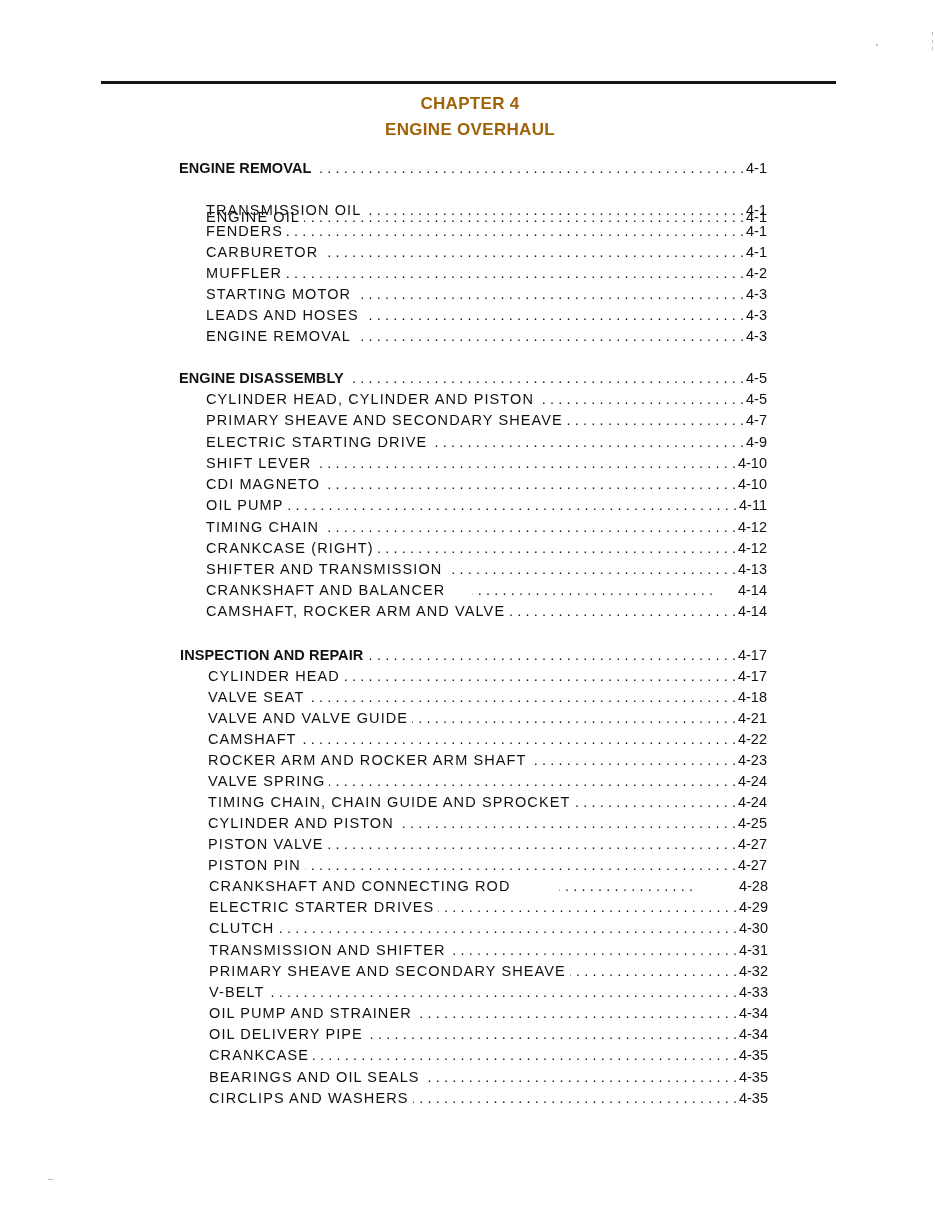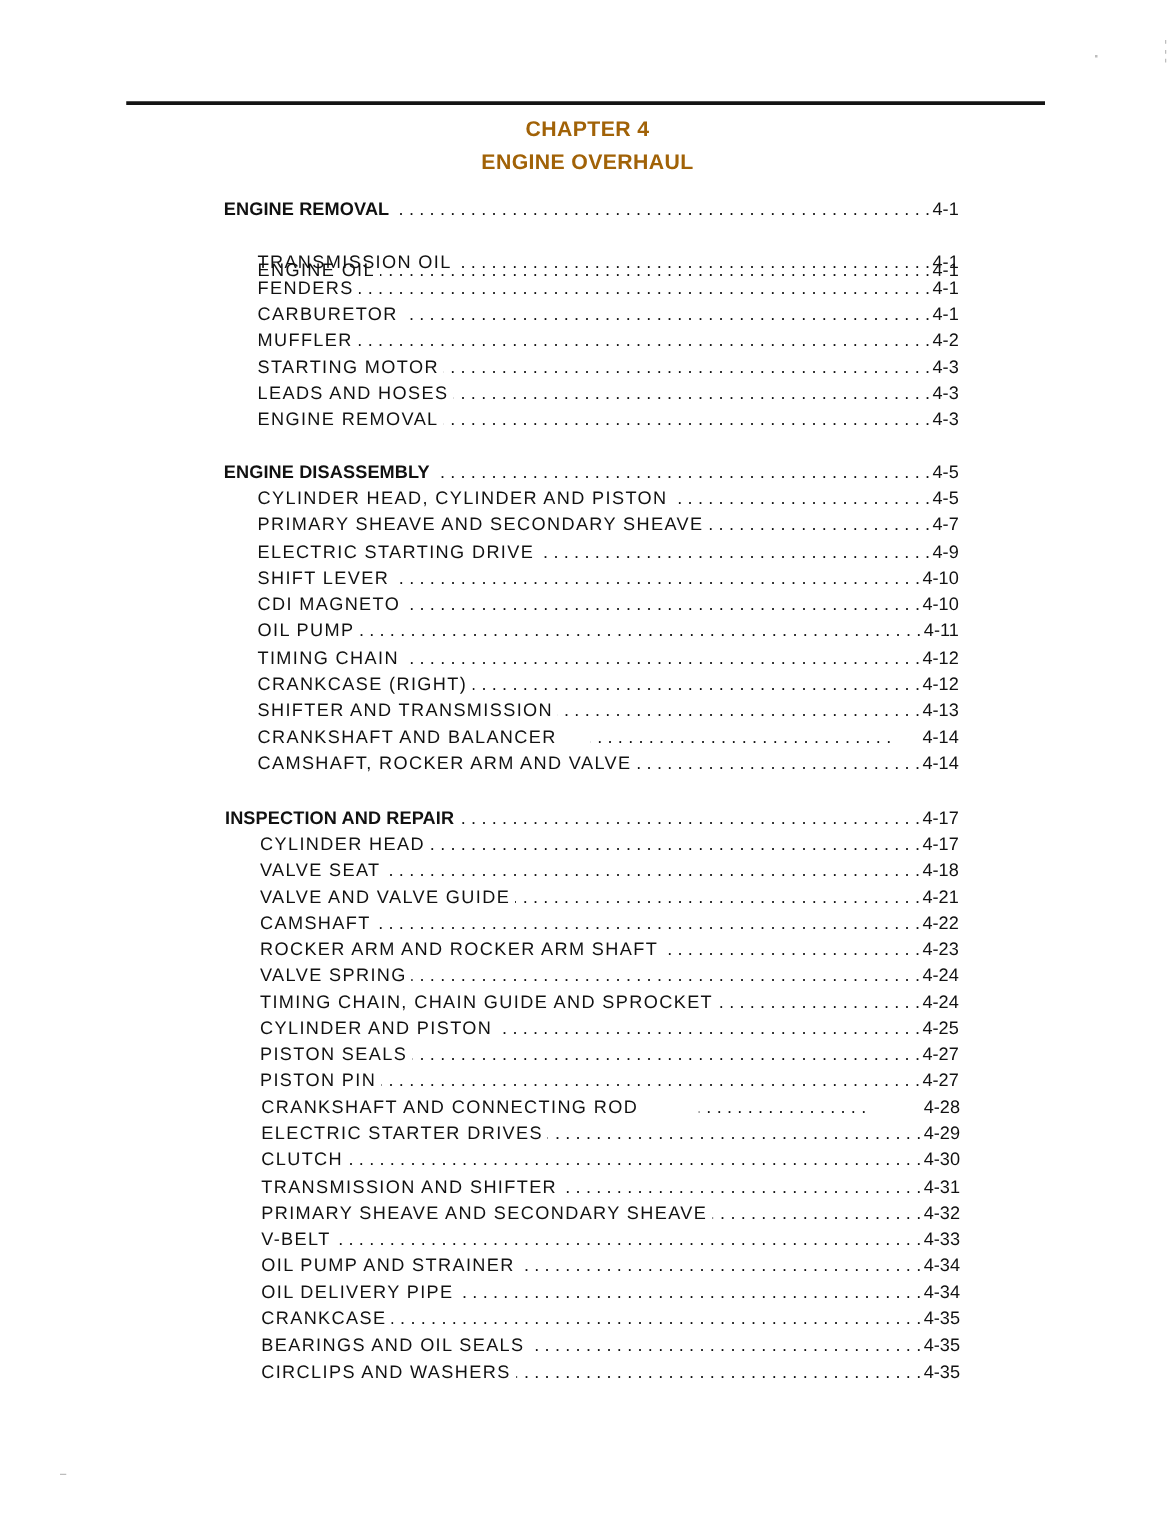--- a/index.html
+++ b/index.html
@@ -246,21 +246,21 @@
     <span class="toc-label">TIMING CHAIN, CHAIN GUIDE AND SPROCKET</span>
     <span class="toc-leader"></span>
     <span class="toc-page">4-24</span>
   </div>
   <div class="toc-row sub" style="top:813px;left:208px;width:559px;">
     <span class="toc-label">CYLINDER AND PISTON</span>
     <span class="toc-leader"></span>
     <span class="toc-page">4-25</span>
   </div>
   <div class="toc-row sub" style="top:834px;left:208px;width:559px;">
-    <span class="toc-label">PISTON SEALS</span>
+    <span class="toc-label">PISTON VALVE</span>
     <span class="toc-leader"></span>
     <span class="toc-page">4-27</span>
   </div>
   <div class="toc-row sub" style="top:855px;left:208px;width:559px;">
     <span class="toc-label">PISTON PIN</span>
     <span class="toc-leader"></span>
     <span class="toc-page">4-27</span>
   </div>
   <div class="toc-row sub" style="top:876px;left:209px;width:559px;gap:44px;">
     <span class="toc-label">CRANKSHAFT AND CONNECTING ROD</span>

